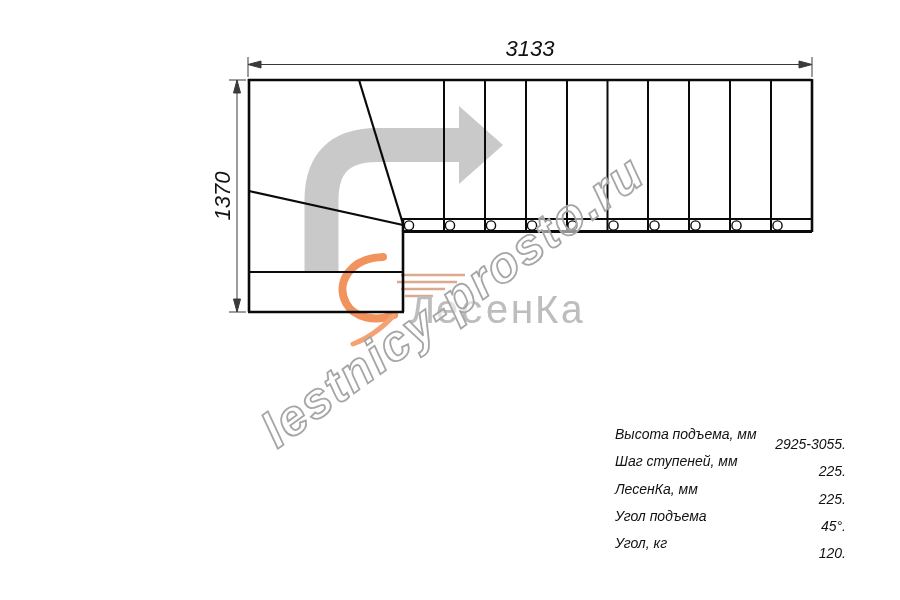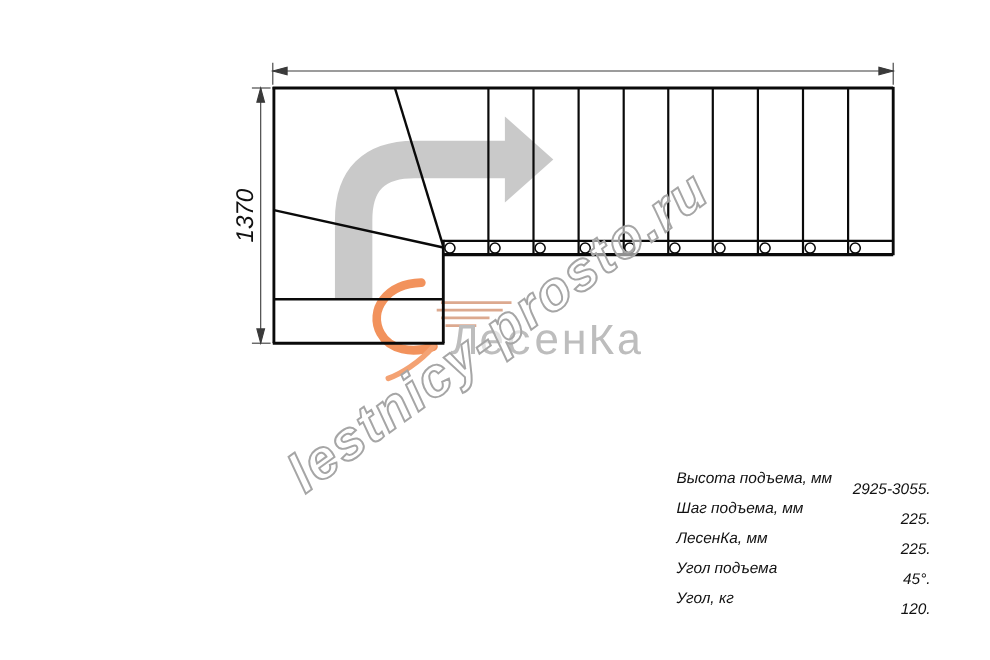--- a/index.html
+++ b/index.html
@@ -127,33 +127,34 @@
       <circle cx="532" cy="225.5" r="4.6"></circle>
       <circle cx="572.5" cy="225.5" r="4.6"></circle>
       <circle cx="613.5" cy="225.5" r="4.6"></circle>
       <circle cx="654.5" cy="225.5" r="4.6"></circle>
       <circle cx="695.5" cy="225.5" r="4.6"></circle>
       <circle cx="736.5" cy="225.5" r="4.6"></circle>
       <circle cx="777.5" cy="225.5" r="4.6"></circle>
     </g>
   </svg>
 
+  <div class="dim-label dim-top">3133</div>
   <div class="dim-label dim-left">1370</div>
 
   <svg class="watermark-layer" width="900" height="600" viewBox="0 0 900 600">
     <text x="452" y="318" transform="rotate(-36 452 300)" text-anchor="middle" font-family="Liberation Sans, sans-serif" font-size="50" font-style="italic" font-weight="bold" letter-spacing="2" fill="rgba(255,255,255,0.55)" stroke="#a6a6a6" stroke-width="1.8">lestnicy-prosto.ru</text>
   </svg>
 
   <div class="specs">
     <div class="spec-row">
       <span class="spec-label">Высота подъема, мм</span>
       <span class="spec-value">2925-3055.</span>
     </div>
     <div class="spec-row">
-      <span class="spec-label">Шаг подъема, мм</span>
+      <span class="spec-label">Шаг ступеней, мм</span>
       <span class="spec-value">225.</span>
     </div>
     <div class="spec-row">
       <span class="spec-label">ЛесенКа, мм</span>
       <span class="spec-value">225.</span>
     </div>
     <div class="spec-row">
       <span class="spec-label">Угол подъема</span>
       <span class="spec-value">45°.</span>
     </div>

